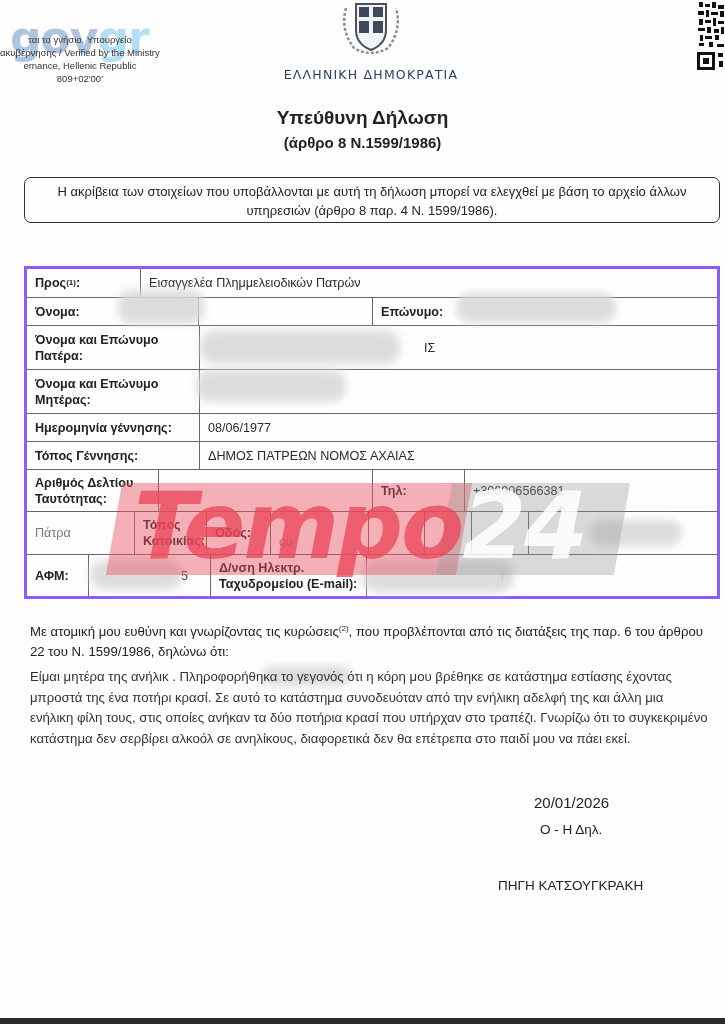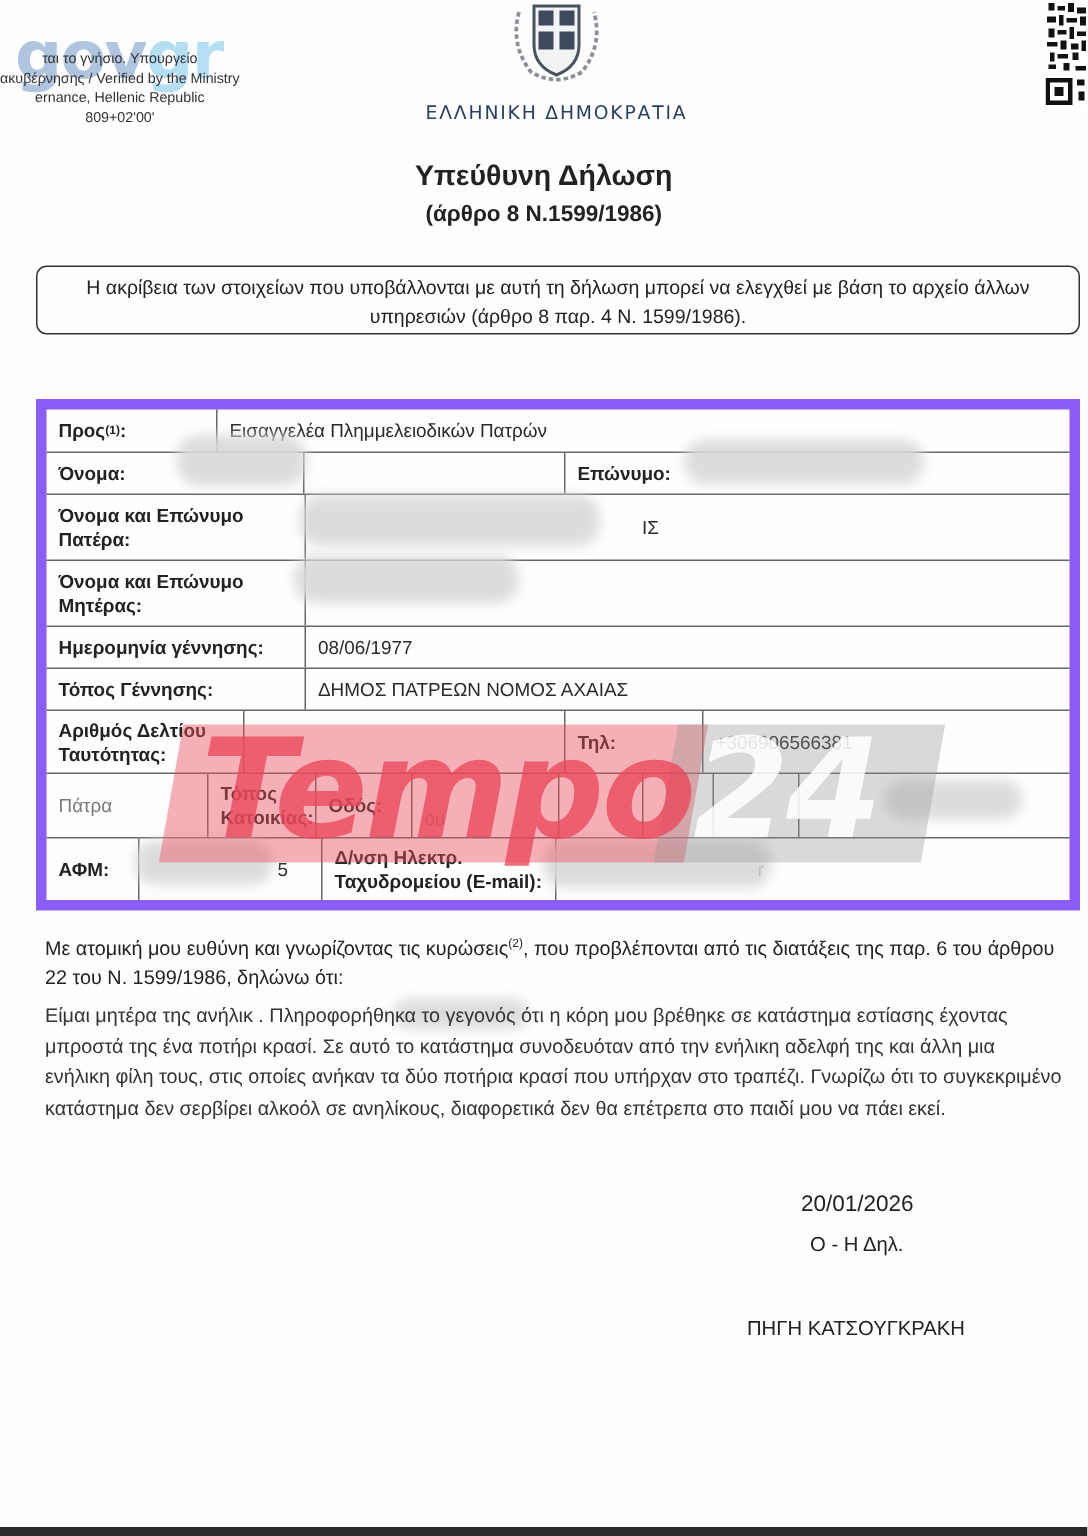--- a/index.html
+++ b/index.html
@@ -22,21 +22,21 @@
 
   
   .qr { position: absolute; left: 697px; top: 0; width: 28px; height: 72px; }
 
   .title { position: absolute; left: 0; top: 107px; width: 725px; text-align: center; font-size: 19px; font-weight: bold; color: #222; }
   .subtitle { position: absolute; left: 0; top: 134px; width: 725px; text-align: center; font-size: 15px; font-weight: bold; color: #222; }
 
   .notice { position: absolute; left: 24px; top: 177px; width: 696px; height: 46px; border: 1.5px solid #333; border-radius: 7px; text-align: center; font-size: 13px; line-height: 19px; padding-top: 4px; color: #222; }
 
   
-  .form { position: absolute; left: 24px; top: 266px; width: 696px; border: 7px solid #8b5cf6; }
+  .form { position: absolute; left: 24px; top: 266px; width: 696px; border: 3px solid #8b5cf6; }
   .row { position: relative; border-bottom: 1px solid #666; display: flex; }
   .row:last-child { border-bottom: none; }
   .cell { position: relative; font-size: 12.6px; display: flex; align-items: center; padding-left: 8px; border-right: 1px solid #666; color: #2a2a2a; line-height: 16px; }
   .cell:last-child { border-right: none; }
   .lbl { font-weight: bold; color: #222; }
   .sup { font-size: 8px; vertical-align: super; font-weight: bold; }
 
   .blur { position: absolute; background: #d9d9d9; border-radius: 14px; filter: blur(4px); opacity: 0.9; }
 
   

